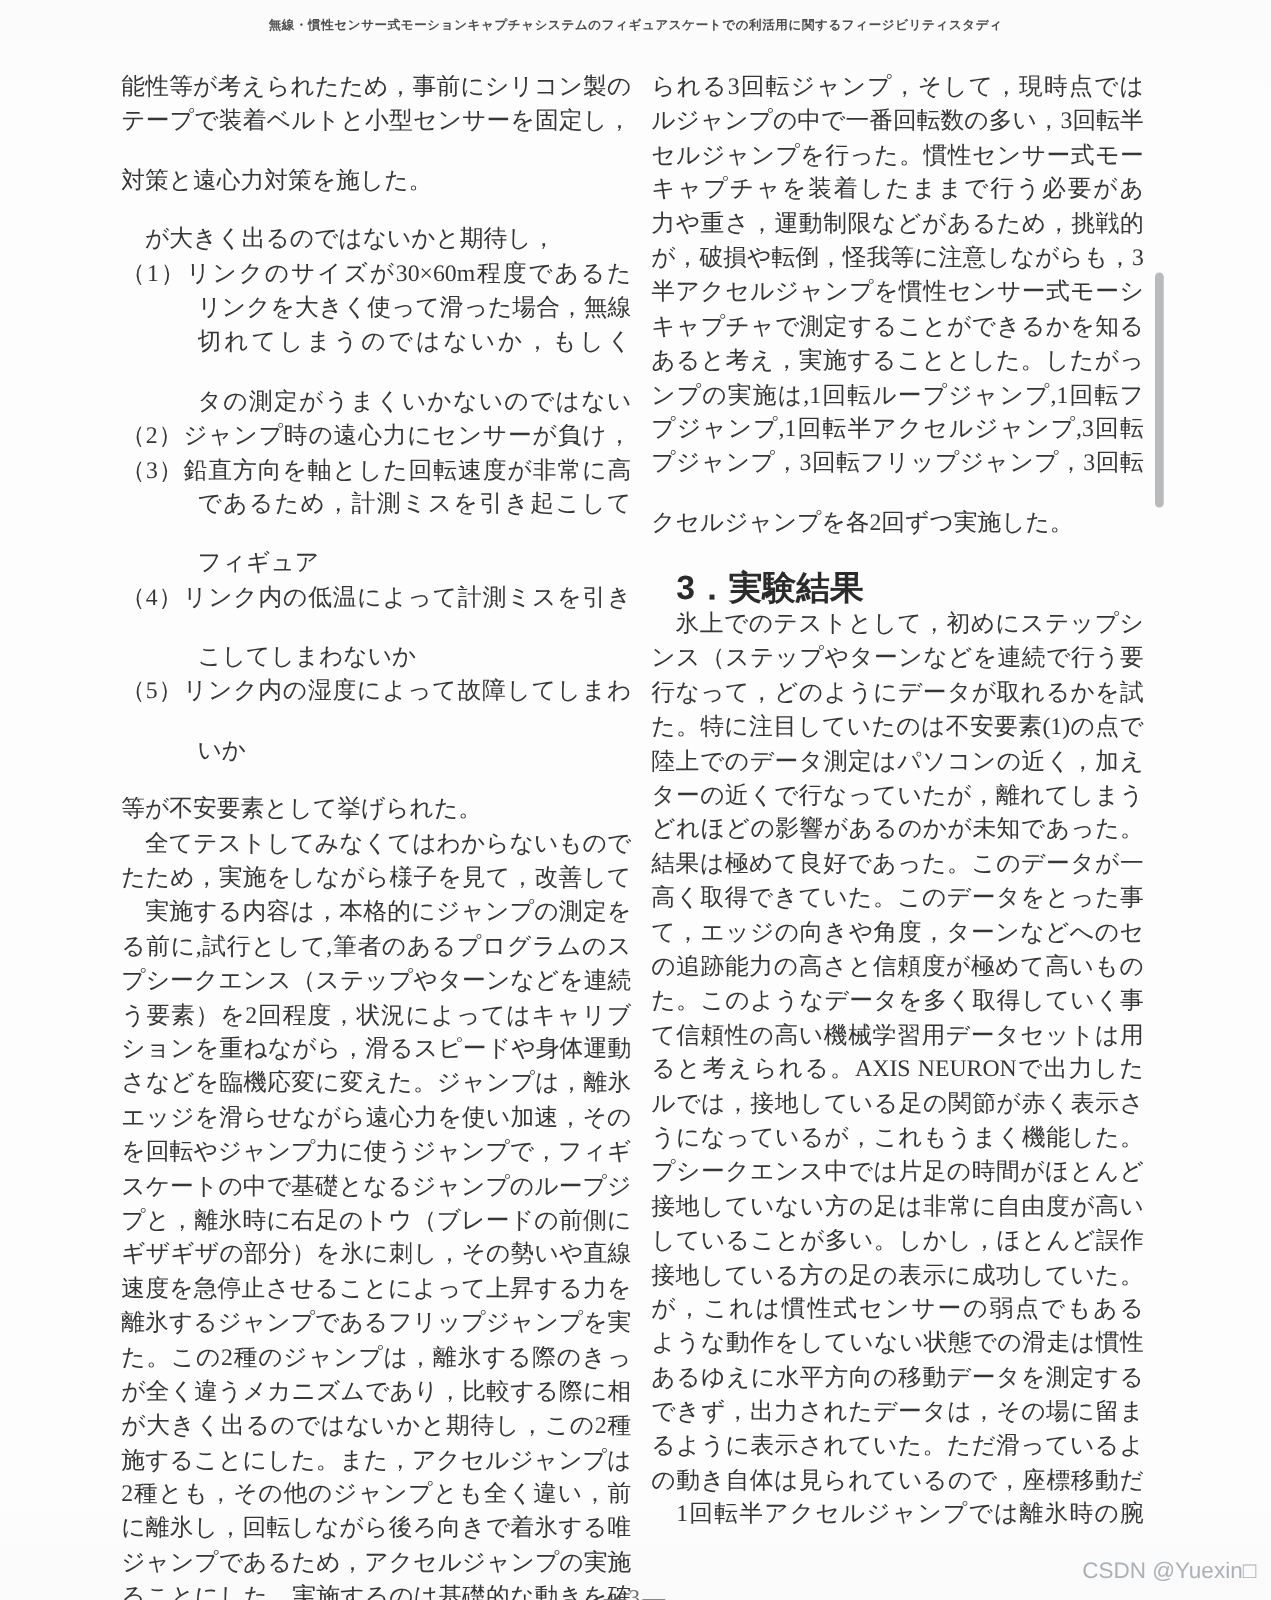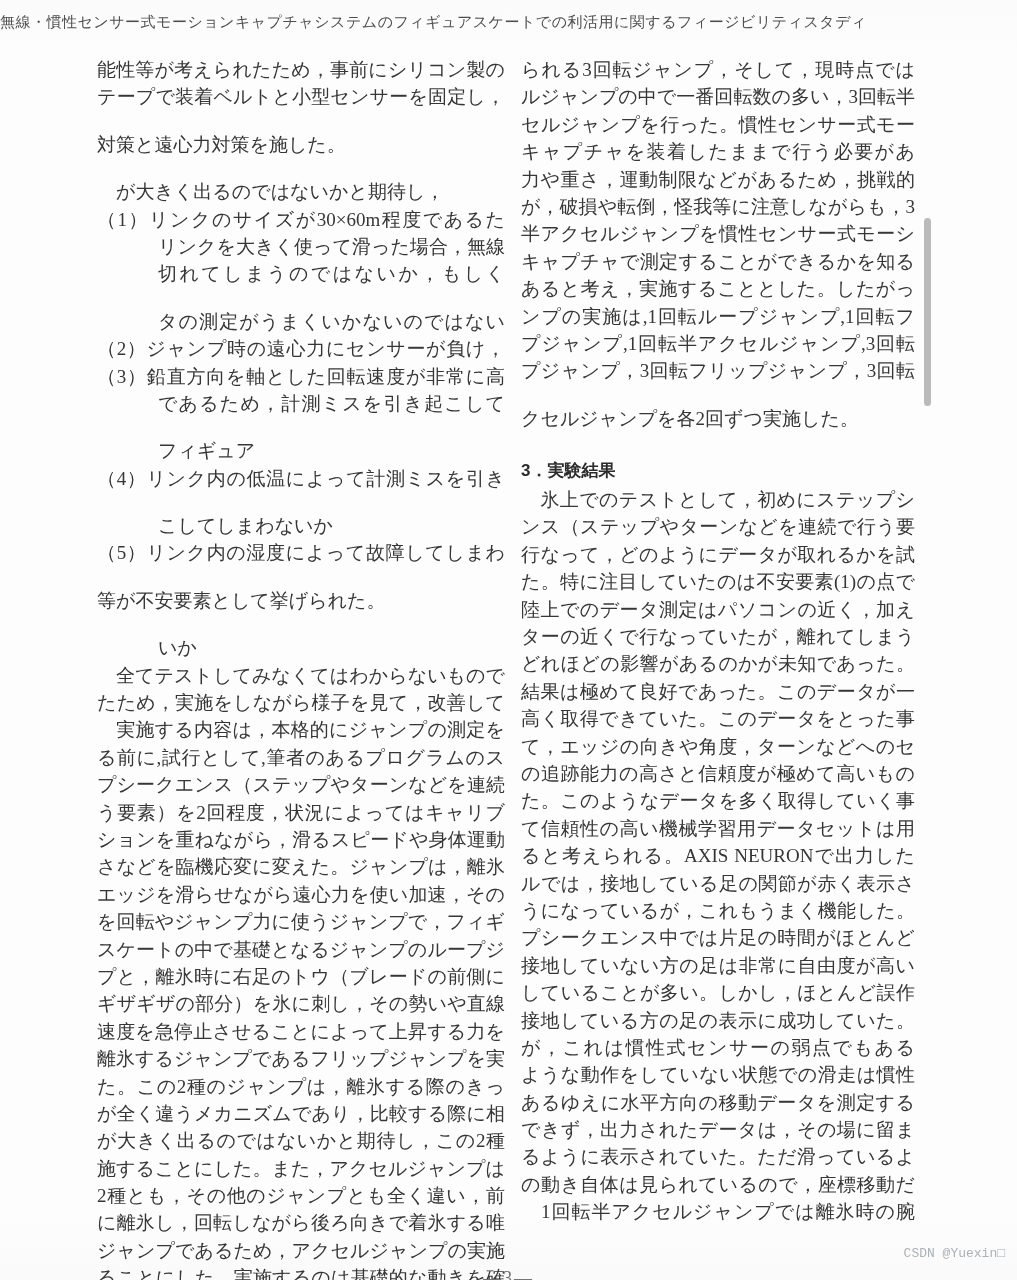--- a/index.html
+++ b/index.html
@@ -9,59 +9,61 @@
     position:relative;
     overflow:hidden;
     font-family:"Liberation Serif", serif;
   }
   .page {
     position:absolute; inset:0;
     background:linear-gradient(180deg,#fbfbfb 0%, #fdfdfd 6%, #fdfdfd 94%, #fafafa 100%);
   }
   .header {
     position:absolute; top:13px; left:0; right:0;
-    font-size:15px; font-weight:normal;
+    text-align:center;
+    font-size:10px; font-weight:bold;
     color:#4e4e4e; letter-spacing:0.5px;
     filter:blur(0.3px);
   }
   .col {
     position:absolute; top:56px;
     font-size:19px; color:#363636;
     filter:blur(0.25px);
   }
   .col-left  { left:97px;  width:408px; }
   .col-right { left:521px; width:394px; }
   .line {
     height:27.4px; line-height:27.4px;
     text-align:justify; text-align-last:justify;
     overflow:hidden;
   }
   .line.end { text-align-last:left;margin-top:20px; }
   .line.ind1 { padding-left:61px; }
   .line.spacer { height:23px; }
   .line.heading {
     font-family:"Liberation Sans", sans-serif;
-    font-weight:bold; font-size:17px; color:#2b2b2b;
+    font-weight:bold; font-size:27px; color:#2b2b2b;
     height:31px; line-height:31px;
     text-align-last:left;
+    margin-left:20px;
   }
   .scrollbar-thumb {
     position:absolute; left:924px; top:218px;
     width:7px; height:188px;
     background:#b9babc; border-radius:4px;
   }
   .footer-page {
     position:absolute; left:0; right:0; top:1268px;
     text-align:center;
     font-size:18px; color:#6f6f6f; letter-spacing:2px;
   }
   .watermark {
     position:absolute; right:12px; top:1246px;
-    font-family:Liberation Mono, monospace;
-    font-size:13px; color:#aab1b7;
+    font-family:Liberation Sans, sans-serif;
+    font-size:18px; color:#aab1b7;
   }
 </style>
 </head>
 <body>
 
 <div class="page">
 
   <div class="header">無線・慣性センサー式モーションキャプチャシステムのフィギュアスケートでの利活用に関するフィージビリティスタディ</div>
 
   <div class="col col-left">
@@ -73,22 +75,22 @@
       <div class="line ind1">リンクを大きく使って滑った場合，無線が途</div>
       <div class="line ind1">切れてしまうのではないか，もしくは，デー</div>
       <div class="line end ind1">タの測定がうまくいかないのではないか</div>
       <div class="line">（2）ジャンプ時の遠心力にセンサーが負け，飛</div>
       <div class="line">（3）鉛直方向を軸とした回転速度が非常に高速</div>
       <div class="line ind1">であるため，計測ミスを引き起こしてしま</div>
       <div class="line end ind1">フィギュア</div>
       <div class="line">（4）リンク内の低温によって計測ミスを引き起</div>
       <div class="line end ind1">こしてしまわないか</div>
       <div class="line">（5）リンク内の湿度によって故障してしまわな</div>
+      <div class="line end ind1">いか</div>
       <div class="line end">等が不安要素として挙げられた。</div>
-      <div class="line end ind1">いか</div>
       <div class="line">　全てテストしてみなくてはわからないものであっ</div>
       <div class="line">たため，実施をしながら様子を見て，改善していく</div>
       <div class="line">　実施する内容は，本格的にジャンプの測定を始め</div>
       <div class="line">る前に,試行として,筆者のあるプログラムのステッ</div>
       <div class="line">プシークエンス（ステップやターンなどを連続で行</div>
       <div class="line">う要素）を2回程度，状況によってはキャリブレー</div>
       <div class="line">ションを重ねながら，滑るスピードや身体運動の速</div>
       <div class="line">さなどを臨機応変に変えた。ジャンプは，離氷時に</div>
       <div class="line">エッジを滑らせながら遠心力を使い加速，その勢い</div>
       <div class="line">を回転やジャンプ力に使うジャンプで，フィギュア</div>

